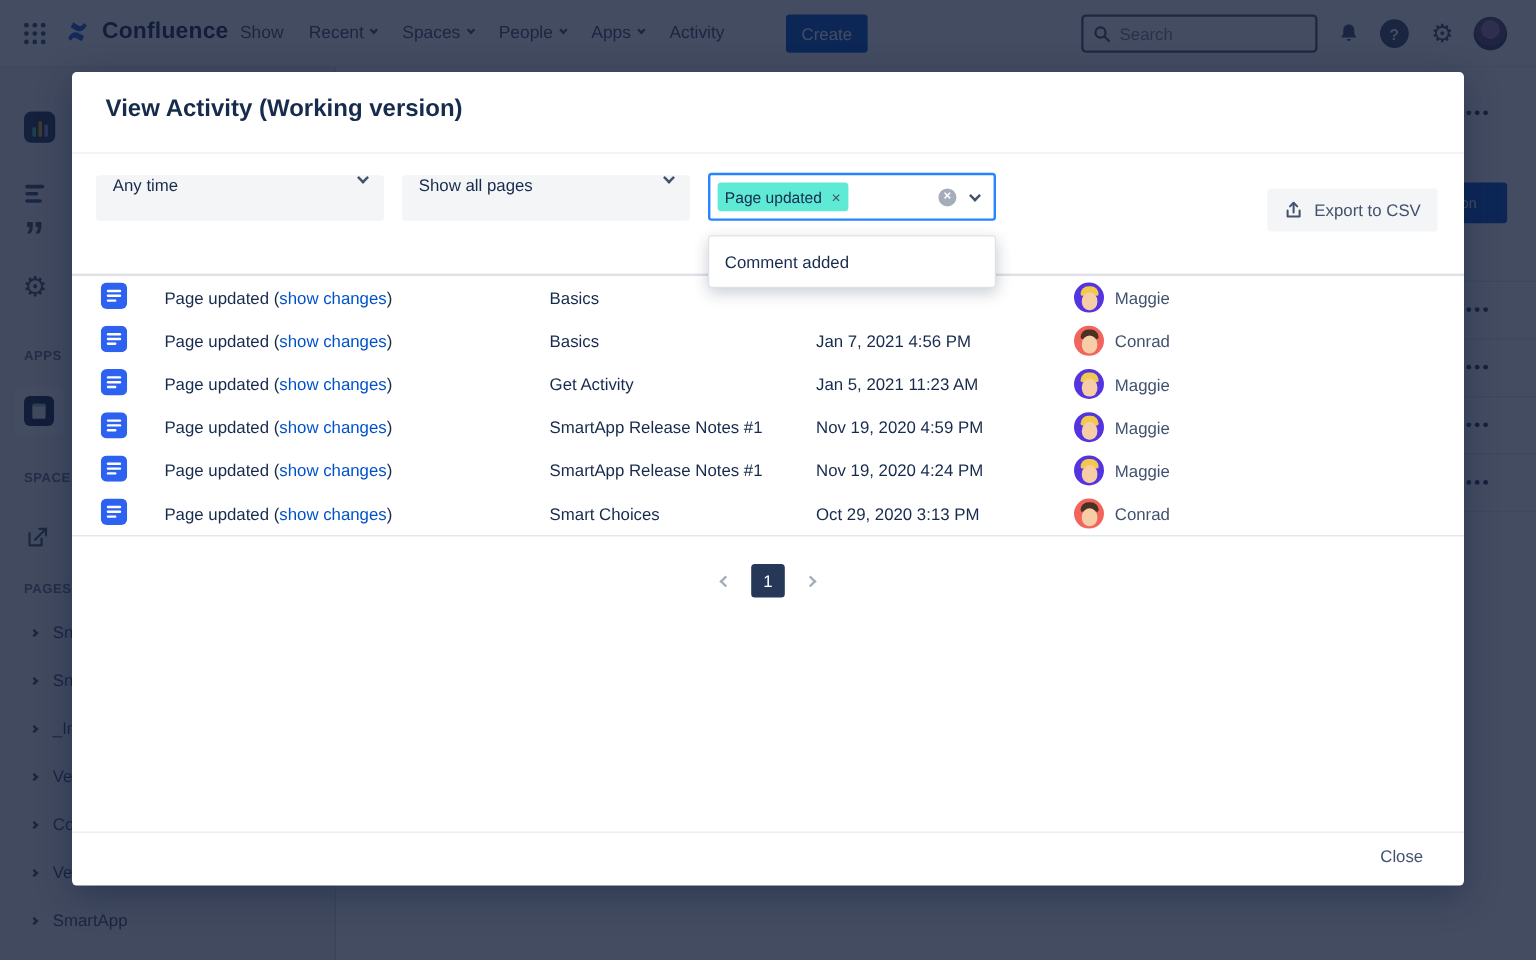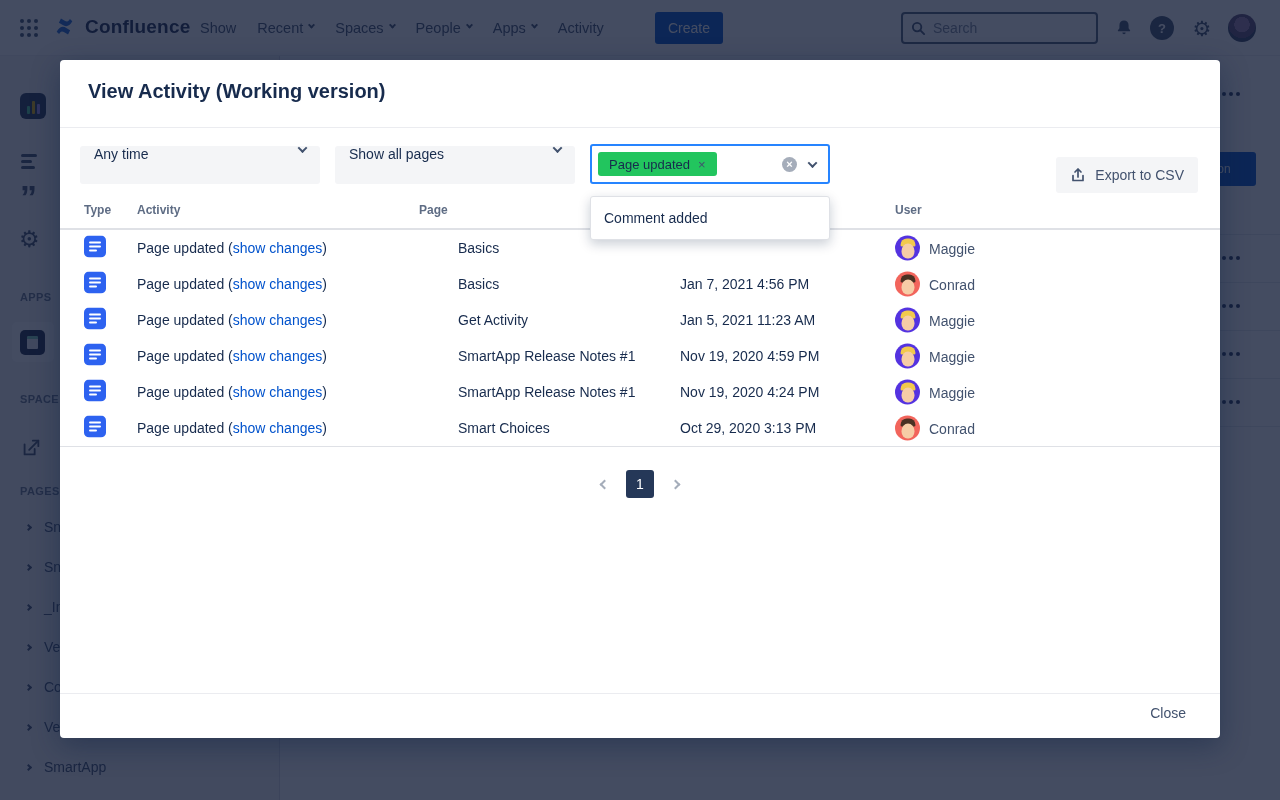--- a/index.html
+++ b/index.html
@@ -55,21 +55,21 @@
   .overlay { position:absolute; inset:0; background:rgba(16,26,53,0.78); z-index:50; }
 
   
   .modal { position:absolute; left:60px; top:60px; width:1160px; height:678px; background:#fff; border-radius:4px; box-shadow:0 8px 28px rgba(9,30,66,.4); z-index:100; }
   .m-title { position:absolute; left:28px; top:20px; font-size:20px; font-weight:700; color:#172B4D; }
   .m-div1 { position:absolute; left:0; top:67px; width:100%; border-top:1px solid #EBECF0; }
   .dd { position:absolute; top:86px; width:240px; height:38px; background:#F4F5F7; border-radius:3px; display:flex; padding:0 14px; font-size:14px; color:#172B4D; cursor:pointer; }
   .dd .cv { margin-left:auto; width:7px; height:7px; color:#42526E; }
   .dd1 { left:20px; } .dd2 { left:275px; }
   .mselect { position:absolute; left:530px; top:84px; width:240px; height:40px; background:#fff; border:2px solid #2684FF; border-radius:3px; display:flex; align-items:center; padding:0 10px 0 6px; }
-  .tag { background:#22c55e; border-radius:3px; height:24px; display:flex; align-items:center; padding:0 11px; font-size:13px; color:#172B4D; gap:8px; }
+  .tag { background:#5eead4; border-radius:3px; height:24px; display:flex; align-items:center; padding:0 6px; font-size:13px; color:#172B4D; gap:8px; }
   .tag .x { font-size:13px; color:#42526E; cursor:pointer; }
   .clear-ic { margin-left:auto; width:15px; height:15px; border-radius:50%; background:#A5ADBA; color:#fff; font-size:11px; font-weight:700; display:flex; align-items:center; justify-content:center; cursor:pointer; }
   .mselect .cv { width:7px; height:7px; color:#42526E; margin-left:12px; margin-right:2px; }
   .export-btn { position:absolute; right:22px; top:97px; height:36px; background:#F4F5F7; border:none; border-radius:3px; padding:0 14px; display:flex; align-items:center; gap:9px; font-size:14px; color:#42526E; font-family:"Liberation Sans",sans-serif; cursor:pointer; }
 
   .thead { position:absolute; left:0; top:143px; width:100%; height:25px; font-size:12px; font-weight:700; color:#5E6C84; }
   .thead span { position:absolute; }
   .th-type { left:24px; } .th-activity { left:77px; } .th-page { left:359px; } .th-user { left:835px; }
   .h-div { position:absolute; left:0; top:168px; width:100%; border-top:2px solid #DFE1E6; }
   .rows { position:absolute; left:0; top:170px; width:100%; }
@@ -271,26 +271,20 @@
   </div>
   <button class="export-btn">
     <svg width="16" height="16" viewBox="0 0 16 16" fill="none" stroke="#42526E" stroke-width="1.7" stroke-linecap="round" stroke-linejoin="round">
       <path d="M8 10V2.5"></path>
         <path d="M5 5l3-3 3 3"></path>
         <path d="M3 8.5V13.5h10V8.5"></path>
     </svg>
     <span>Export to CSV</span>
   </button>
 
-  <div class="thead">
-    <span class="th-type">Type</span>
-    <span class="th-activity">Activity</span>
-    <span class="th-page">Page</span>
-    <span class="th-user">User</span>
-  </div>
   <div class="h-div"></div>
 
   <div class="rows">
 
       <div class="trow">
         <span class="cell c-type">
           <svg width="22" height="22" viewBox="0 0 22 22">
             <rect width="22" height="22" rx="5" fill="#2D62F0"></rect>
             <line x1="6" y1="7" x2="16" y2="7" stroke="#fff" stroke-width="2" stroke-linecap="round"></line>
             <line x1="6" y1="11" x2="16" y2="11" stroke="#fff" stroke-width="2" stroke-linecap="round"></line>

